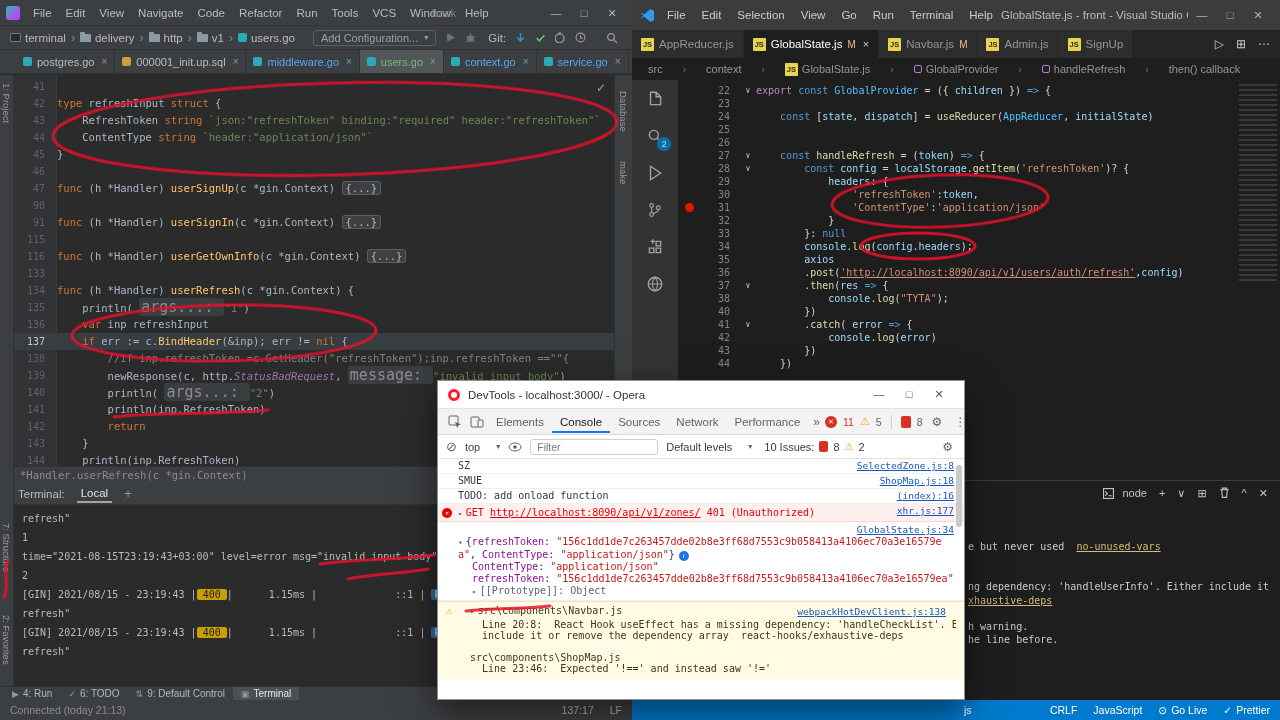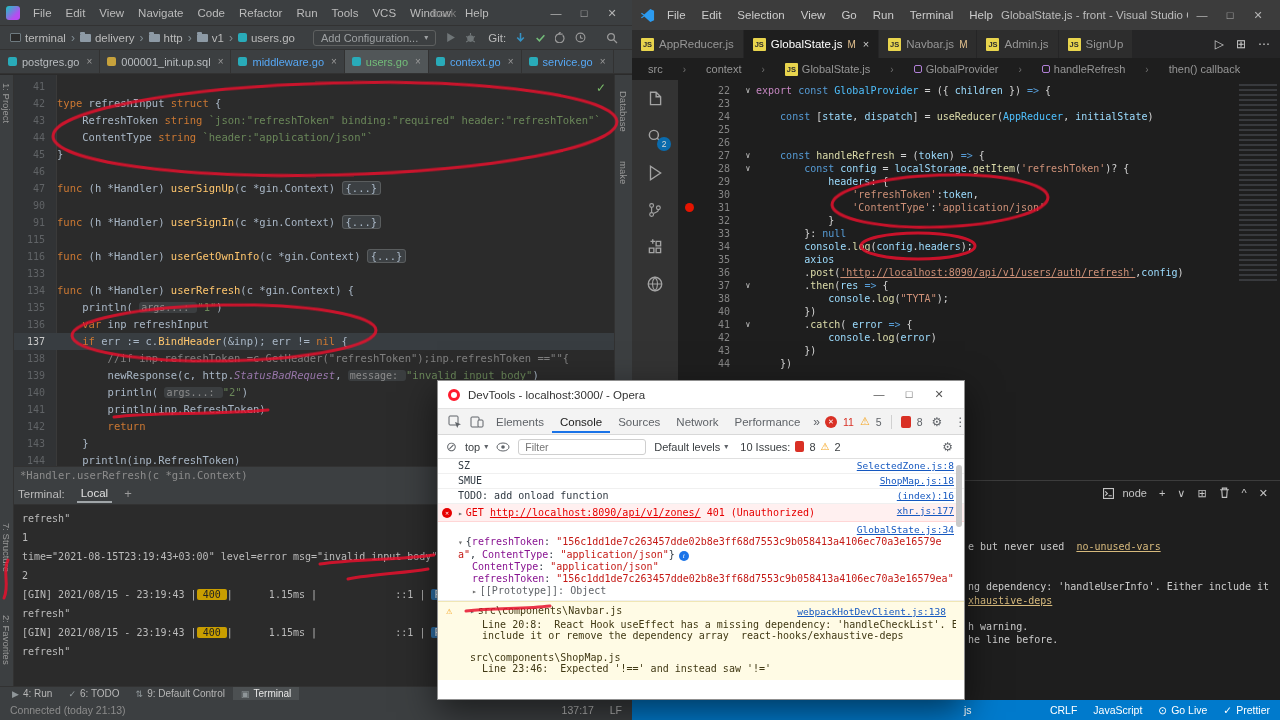--- a/index.html
+++ b/index.html
@@ -21,36 +21,36 @@
   .g-sep{color:#7f8b91;padding:0 3px;font-size:12px}
   .ic-term{width:11px;height:9px;border:1px solid #6e7a80;background:#2b2b2b;border-radius:1px}
   .ic-folder{width:11px;height:8px;background:#8d9aa5;border-radius:1px;position:relative}
   .ic-folder::before{content:"";position:absolute;top:-2px;left:0;width:5px;height:2px;background:#8d9aa5;border-radius:1px 1px 0 0}
   .fic{width:9px;height:9px;border-radius:2px;flex:0 0 auto}
   .fic.go{background:#29abb9}.fic.sql{background:#c7a23c}
   .g-addcfg{margin-left:16px;border:1px solid #5e6060;border-radius:3px;padding:1px 7px;color:#9da0a2;font-size:11px;display:flex;gap:6px;align-items:center}
   .g-tbico{margin-left:9px;display:flex;align-items:center}
   .g-git{margin-left:12px;color:#bbbbbb}
   .g-search{margin-left:auto;margin-right:6px}
-  .g-tabsrow{height:24px;background:#3c3f41;border-bottom:1px solid #323232;display:flex;align-items:stretch;padding-left:1px}
+  .g-tabsrow{height:24px;background:#3c3f41;border-bottom:1px solid #323232;display:flex;align-items:stretch;padding-left:16px}
   .g-tab{display:flex;align-items:center;gap:5px;padding:0 7px;font-size:11px;background:#3c3f41;border-right:1px solid #323232}
   .g-tab.act{background:#515658}
   .g-tl.plain{color:#b9bdc0}.g-tl.mod{color:#56a8f5}.g-tl.new{color:#73bd79}
   .g-tab-x{color:#9a9a9a;font-size:10px;margin-left:2px}
   .g-editor{position:absolute;top:75px;left:0;width:632px;height:391px;background:#2b2b2b;overflow:hidden}
   .g-gutterbg{position:absolute;left:14px;top:0;bottom:0;width:43px;background:#313335;border-right:1px solid #3a3a3a}
   .g-code{position:absolute;left:0;top:3px;right:18px;font-family:"DejaVu Sans Mono",monospace;font-size:10.5px;line-height:17px}
   .g-line{display:flex;height:17px;position:relative}
   .g-line.cur{background:#383d41}
   .g-ln{width:57px;min-width:57px;text-align:right;padding-right:12px;color:#606366;font-size:10px}
   .g-line.cur .g-ln{color:#c8c8c8}
   .g-lc{white-space:pre}
   .s-kw{color:#cc7832}.s-tx{color:#a9b7c6}.s-str{color:#6a8759}.s-cm{color:#808080}
   .s-fn{color:#ffc66d}.s-cn{color:#9876aa;font-style:italic}
-  .s-hint{color:#8c8c8c;background:#3b3e40;border-radius:3px;padding:0 2px;font-size:10px}
+  .s-hint{color:#8c8c8c;background:#3b3e40;border-radius:3px;padding:0 2px;font-size:15px}
   .s-fold{background:#3c4043;border:1px solid #5a5d5e;border-radius:3px;padding:0 3px;color:#a9b7c6}
   .g-check{position:absolute;top:6px;right:26px;color:#77b767;font-size:12px}
   .g-stripeL{position:absolute;left:0;top:75px;width:14px;height:611px;background:#3c3f41;border-right:1px solid #323232;z-index:2}
   .g-stripeR{position:absolute;right:0;top:75px;width:18px;height:391px;background:#3c3f41;border-left:1px solid #323232;z-index:2}
   .g-vlabel{position:absolute;writing-mode:vertical-rl;font-size:9.5px;color:#9a9a9a;left:1px;white-space:nowrap}
   .g-context{position:absolute;top:466px;left:0;width:632px;height:17px;background:#3c3f41;border-top:1px solid #323232;color:#8c8c8c;font-size:10.5px;line-height:16px;padding-left:20px;font-family:"DejaVu Sans Mono",monospace}
   .g-termbar{position:absolute;top:483px;left:0;width:632px;height:22px;background:#3c3f41;border-bottom:1px solid #323232;display:flex;align-items:center;font-size:11.5px;color:#bbbbbb;padding-left:18px;gap:12px}
   .g-termtab{color:#e0e0e0;border-bottom:2px solid #a0a5a8;padding:2px 4px}
   .g-termplus{color:#9a9a9a;font-size:13px}
   .g-term{position:absolute;top:505px;left:0;width:632px;height:181px;background:#2b2b2b;font-family:"DejaVu Sans Mono",monospace;font-size:10px;line-height:19px;color:#bbbbbb;padding:4px 0 0 22px;overflow:hidden;white-space:pre}
@@ -125,21 +125,21 @@
   .d-badges{margin-left:auto;display:flex;align-items:center;gap:6px;font-size:10.5px}
   .d-errico{width:12px;height:12px;border-radius:50%;background:#d93025;color:#ffffff;font-size:7px;display:flex;align-items:center;justify-content:center}
   .d-errnum{color:#d93025}
   .d-warnglyph{color:#f5a623;font-size:11px}
   .d-warnnum{color:#5f6368}
   .d-vdiv{width:1px;height:14px;background:#d0d0d0;margin:0 3px}
   .d-issueico{width:10px;height:12px;background:#d93025;border-radius:2px}
   .d-gear,.d-kebab{color:#5f6368;font-size:12px;padding:0 3px}
   .d-conbar{height:24px;border-bottom:1px solid #e0e0e0;display:flex;align-items:center;gap:8px;padding:0 8px;font-size:11px;color:#3c4043;background:#ffffff}
   .d-clear{color:#5f6368;font-size:13px}
-  .d-drop{display:flex;gap:4px;align-items:center}
+  .d-drop{display:flex;gap:16px;align-items:center}
   .d-caret{font-size:8px;color:#5f6368}
   .d-filter{border:1px solid #cfcfcf;border-radius:3px;height:16px;width:128px;font-size:10.5px;padding:0 6px;color:#555555;outline:none}
   .d-issues{display:flex;gap:5px;align-items:center;margin-left:4px}
   .d-iico{width:9px;height:11px;background:#d93025;border-radius:2px}
   .d-wico{color:#f5a623;font-size:10px}
   .d-console{flex:1;overflow:hidden;font-family:"DejaVu Sans Mono",monospace;font-size:10px;position:relative}
   .d-row{position:relative;border-bottom:1px solid #f0f0f0;padding:1px 90px 1px 20px;line-height:12px;min-height:15px;white-space:pre;overflow:hidden}
   .d-link{position:absolute;right:10px;top:1px;color:#1558c0;text-decoration:underline;font-size:9.5px;white-space:nowrap}
   .d-row.err{background:#fff0f0;border-color:#ffd6d6;padding-top:3px;min-height:18px}
   .d-erricon2{position:absolute;left:4px;top:4px;width:10px;height:10px;border-radius:50%;background:#e60000;color:#fff;font-size:6px;text-align:center;line-height:10px}

